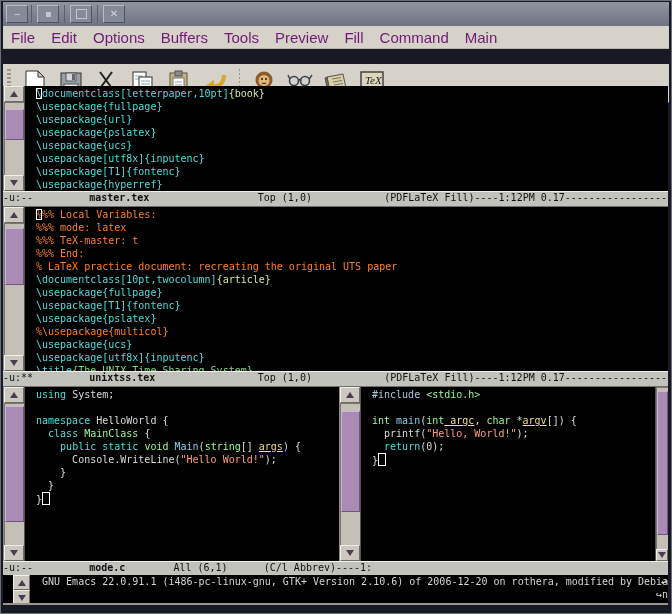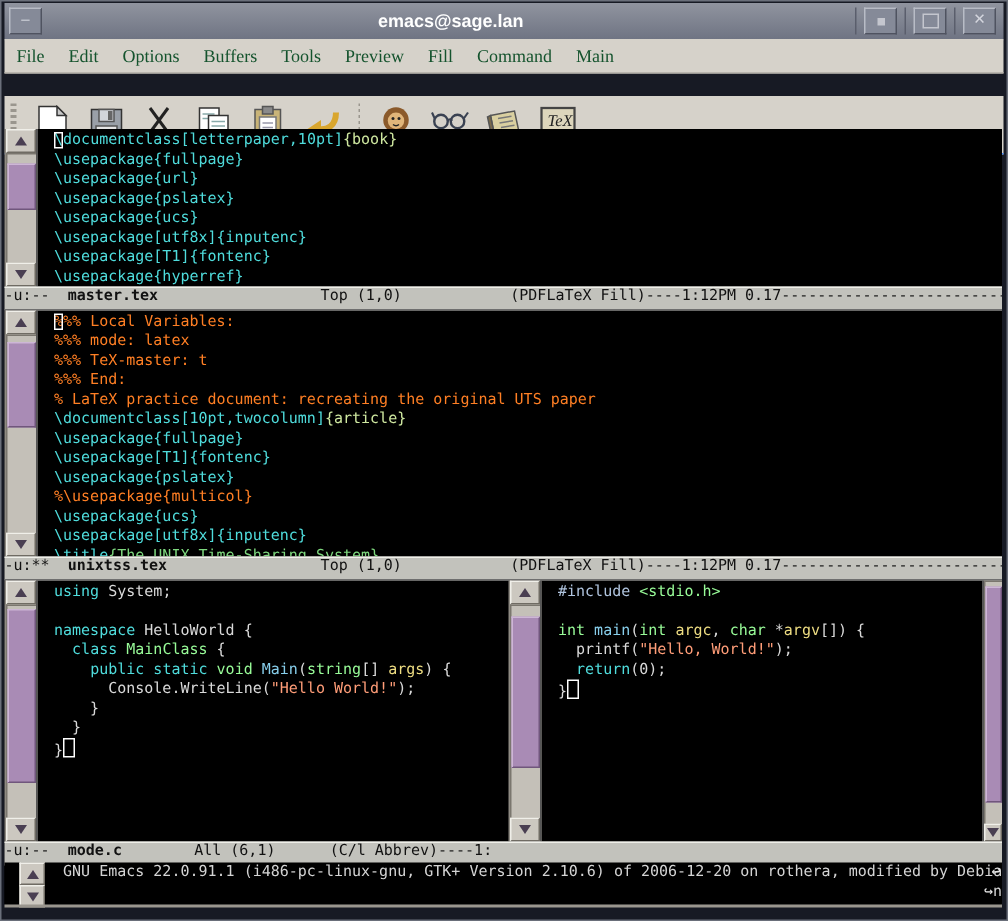--- a/index.html
+++ b/index.html
@@ -21,42 +21,42 @@
   .tb-btn{width:20px;height:16px;margin:0 3px;background:#858a98;
     border-top:1px solid #b8bcc6;border-left:1px solid #b8bcc6;
     border-right:1px solid #4f5360;border-bottom:1px solid #4f5360;
     display:flex;align-items:center;justify-content:center;
     color:#d4d6de;font-size:10px;line-height:10px;font-family:"Liberation Sans",sans-serif;}
   .tb-group{display:flex;align-items:center;border-left:1px solid #5a5e6c;padding-left:2px;margin-right:2px;}
   .tb-sq{width:5px;height:5px;background:#c4c6ce;border:1px solid #52566/0;}
   .tb-out{width:9px;height:8px;border:1px solid #c4c6ce;}
   
   .menubar{position:absolute;left:3px;top:26px;right:3px;height:22px;background:var(--chrome);
-    display:flex;align-items:center;font-family:Liberation Serif, serif;font-size:12px;color:#14532d;
+    display:flex;align-items:center;font-family:Liberation Sans, sans-serif;font-size:15px;color:#701a75;
     border-bottom:1px solid #b9b5ad;}
   .menubar span{padding:2px 8px;cursor:default;}
   
   .toolbar{position:absolute;left:3px;top:64px;right:3px;height:38px;background:var(--chrome);
     display:flex;align-items:center;border-bottom:1px solid #3b82f6;}
   .tool-handle{width:4px;height:28px;margin:0 6px 0 4px;
     background:repeating-linear-gradient(#9a968e 0 2px,transparent 2px 4px);}
   .tool-sep{width:1px;height:28px;margin:0 6px;
     background:repeating-linear-gradient(#9a968e 0 2px,transparent 2px 4px);}
   .tool-btn{width:32px;height:34px;margin:0 2px;display:flex;flex-direction:column;
     align-items:center;justify-content:center;background:transparent;border:none;padding:0;}
   .pdf-cap{font-family:"Liberation Sans",sans-serif;font-size:7px;font-weight:bold;color:#c00;line-height:6px;}
   
   .content{position:absolute;left:3px;top:86px;right:4px;height:517px;background:#000;
     display:flex;flex-direction:column;}
   .ewin{display:flex;overflow:hidden;}
   .codearea{flex:1;overflow:hidden;padding:1px 0 0 11px;white-space:pre;
     font-size:10px;line-height:13px;color:var(--fg);}
   .cl{height:13px;}
   .tok-kw{color:var(--kw);} .tok-str{color:var(--str);} .tok-com{color:var(--com);}
-  .tok-fn{color:var(--fn);} .tok-var{color:var(--var);} .tok-type{color:var(--type);}
+  .tok-fn{color:var(--fn);} .tok-var{color:var(--var);text-decoration:underline;} .tok-type{color:var(--type);}
   .tok-builtin{color:var(--builtin);} .tok-plain{color:var(--fg);}
   .tok-ttl{color:var(--ttl);} .tok-texarg{color:var(--texarg);}
   .tok-cur{color:var(--kw);outline:1px solid #fff;outline-offset:-1px;}
   .tok-curcom{color:var(--com);outline:1px solid #fff;outline-offset:-1px;}
   .tok-curend{display:inline-block;width:6px;height:11px;border:1px solid #fff;vertical-align:-2px;}
   
   .sb{width:20px;background:#b6b2aa;display:flex;flex-direction:column;flex:none;
     border-right:1px solid #555;border-left:1px solid #8f8b83;}
   .sb-btn{height:14px;background:#ccc8c0;flex:none;display:flex;align-items:center;justify-content:center;
     border-top:1px solid #f0efe9;border-left:1px solid #f0efe9;border-right:1px solid #6f6b63;border-bottom:1px solid #6f6b63;}
@@ -70,40 +70,39 @@
   .tri-dn{width:0;height:0;border-left:4px solid transparent;border-right:4px solid transparent;
     border-top:6px solid #4a3f52;}
   .sb-mini{width:17px;margin-left:10px;background:#b6b2aa;display:flex;flex-direction:column;flex:none;}
   .sb-mini .sb-btn{height:13px;}
   .sb-right{width:12px;background:#b6b2aa;display:flex;flex-direction:column;flex:none;
     border-left:1px solid #555;}
   .sb-right .sb-btn{height:10px;}
   
   .modeline{height:14px;background:var(--mlbg);color:#111;font-size:10px;line-height:12px;
     white-space:pre;overflow:hidden;border-top:1px solid #efefe9;border-bottom:1px solid #6f6f6f;flex:none;}
-  .modeline b{font-weight:bold;}
+  .modeline b{font-weight:bold;margin-left:44px;}
   .mlrow{display:flex;flex:none;height:14px;}
   .mlrow .modeline{height:14px;border-bottom:1px solid #6f6f6f;}
   
   .echo{height:28px;display:flex;flex:none;background:#000;position:relative;text-align:right;}
   .echo-text{flex:1;padding-left:6px;color:#d4d4d4;font-size:10px;line-height:13px;white-space:pre;overflow:hidden;}
   .wrapglyph{position:absolute;right:1px;top:1px;color:#e8e8e8;font-size:10px;line-height:11px;}
   .contglyph{color:#e8e8e8;}
   .bottomstrip{position:absolute;left:3px;top:603px;right:4px;height:2px;background:#9a968e;}
 </style>
 </head>
 <body>
 
 <div class="frame">
 
   <div class="titlebar">
     <div class="tb-btn">
       <span>–</span>
     </div>
-    <div class="title">emacs@sage.lan</div>
     <div class="tb-group">
       <div class="tb-btn">
           <span class="tb-sq"></span>
         </div>
     </div>
     <div class="tb-group">
       <div class="tb-btn">
           <span class="tb-out"></span>
         </div>
     </div>

